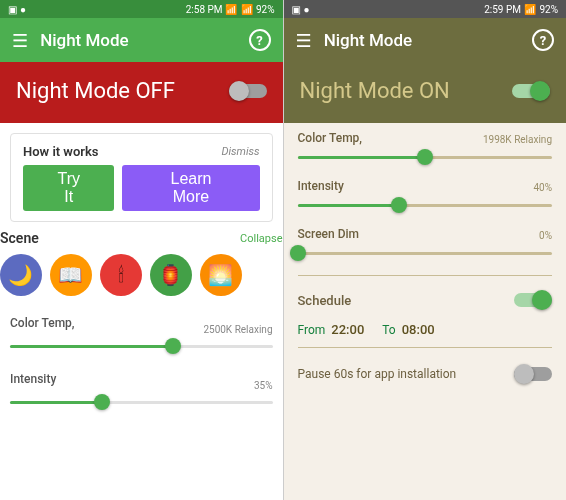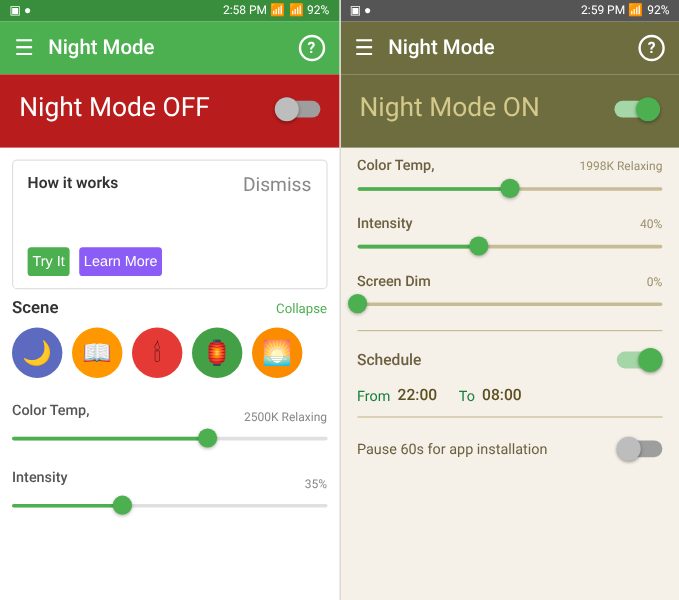--- a/index.html
+++ b/index.html
@@ -138,48 +138,48 @@
       justify-content: space-between;
       align-items: center;
       margin-bottom: 6px;
     }
     .how-it-works-title {
       font-size: 13px;
       font-weight: 600;
       color: #333;
     }
     .dismiss-btn {
-      font-size: 16px;
+      font-size: 11px;
       color: #888;
       cursor: pointer;
+      font-style: italic;
     }
     .how-it-works-text {
       font-size: 11px;
       color: #555;
       line-height: 1.4;
       margin-bottom: 10px;
     }
     .how-it-works-buttons {
       display: flex;
       gap: 8px;
     }
     .try-it-btn, .learn-more-btn {
-      padding: 5px 4px;
+      padding: 5px 28px;
       border-radius: 3px;
-      font-size: 12px;
+      font-size: 16px;
       cursor: pointer;
       border: none;
       outline: none;
-      margin-top: 37px;
     }
     .try-it-btn { background: #4caf50; color: #fff; }
     .learn-more-btn { background: #8b5cf6; color: #fff; }
 
     .scene-section {
-      margin: 4px 10px 8px;
+      margin: 4px 0 8px;
     }
     .scene-header {
       display: flex;
       justify-content: space-between;
       align-items: center;
       margin-bottom: 8px;
     }
     .scene-title {
       font-size: 14px;
       font-weight: 600;

